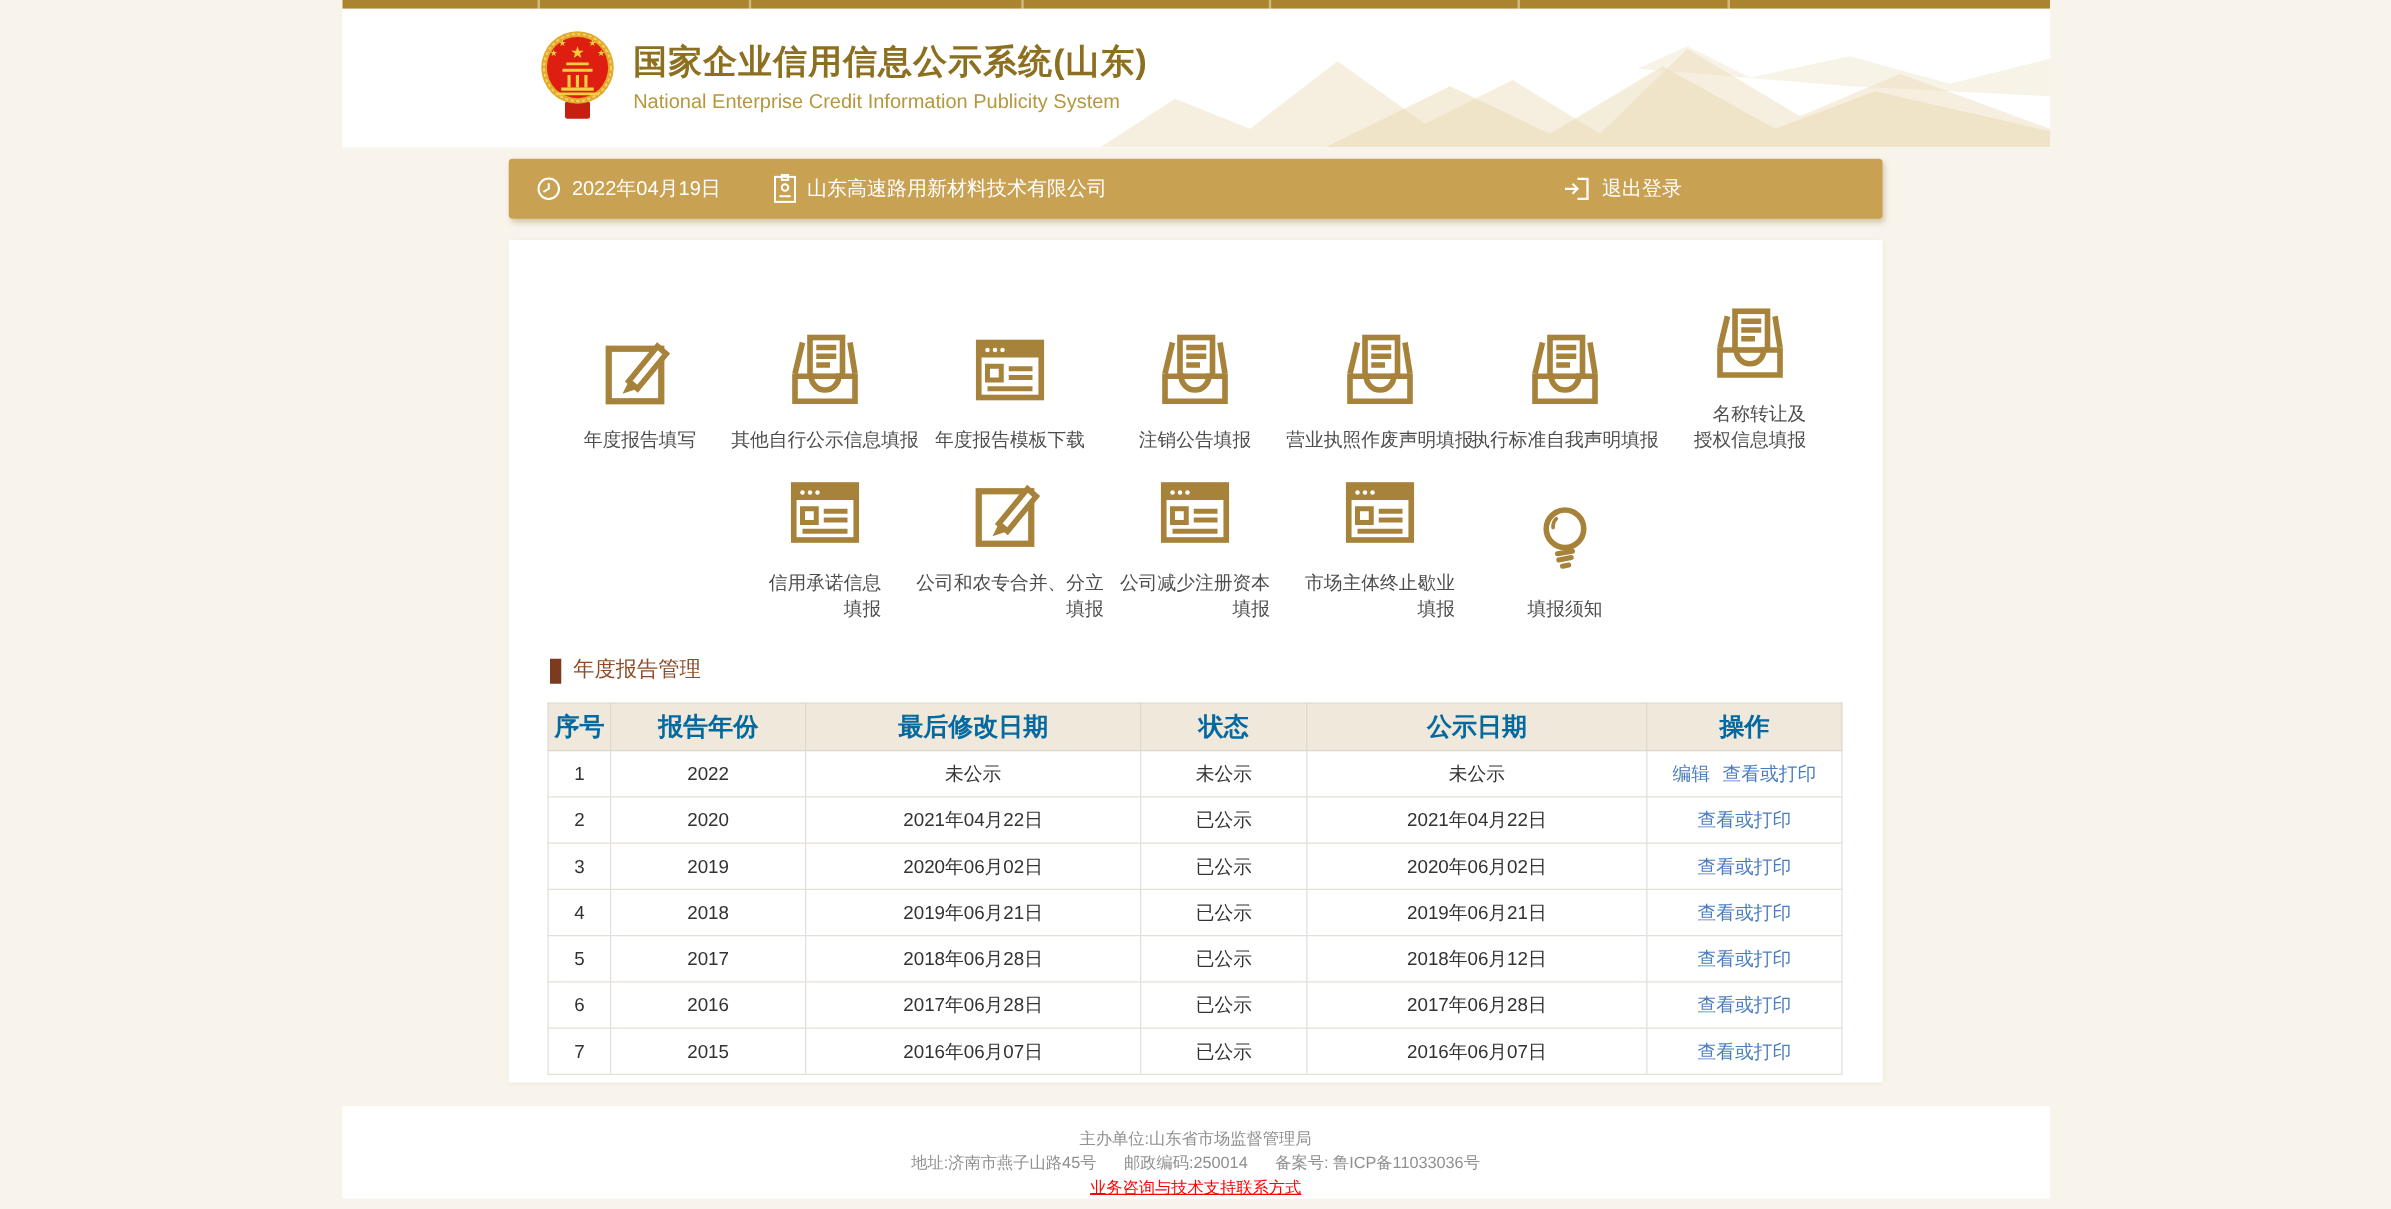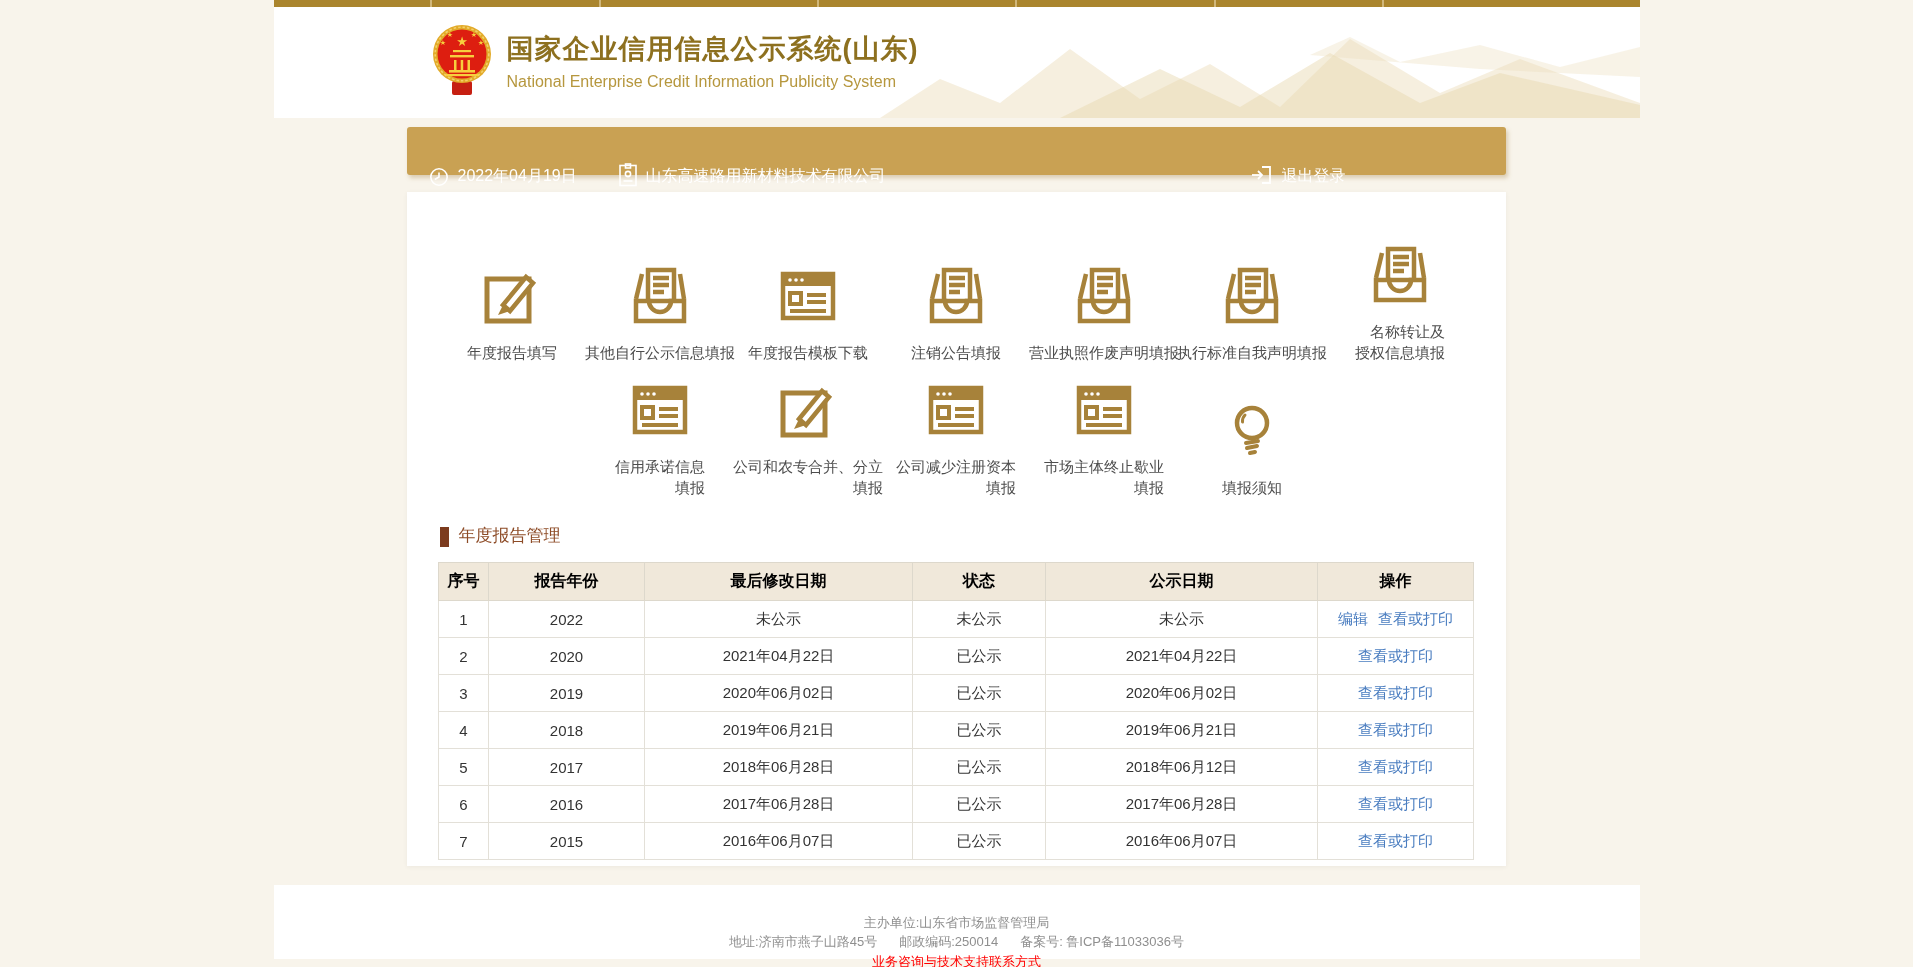--- a/index.html
+++ b/index.html
@@ -17,21 +17,21 @@
   .watermark { position:absolute; right:0; top:0; width:760px; height:111px; }
   .brand { position:absolute; left:158px; top:16px; display:flex; gap:15px; align-items:flex-start; }
   .emblem { width:60px; height:76px; display:block; }
   .site-title { font-size:27px; font-weight:bold; color:#8d701f; letter-spacing:1px; margin-top:8px; white-space:nowrap; }
   .site-subtitle { font-size:16px; color:#b6973e; margin-top:6px; }
 
   
   .toolbar { position:relative; margin:9px 0 0 133px; width:1099px; height:48px;
              background:#c9a153; border-radius:3px; color:#fff;
              box-shadow:2px 3px 4px rgba(160,130,70,.35); }
-  .tb-item { position:absolute; top:12px; height:48px; display:flex; align-items:flex-end; gap:9px; font-size:16px; white-space:nowrap; }
+  .tb-item { position:absolute; top:0; height:48px; display:flex; align-items:center; gap:9px; font-size:16px; white-space:nowrap; }
   .tb-date { left:22px; }
   .tb-company { left:212px; }
   .tb-logout { left:842px; cursor:pointer; }
 
   
   .card { margin:17px 0 0 133px; width:1099px; background:#fff;
           box-shadow:0 1px 5px rgba(0,0,0,.05); padding-bottom:6px; }
 
   .shortcut-row { display:flex; justify-content:center; align-items:flex-end; }
   .row1 { padding-top:50px; }
@@ -39,29 +39,29 @@
   .sc-item { width:148px; display:flex; flex-direction:column; align-items:center; justify-content:flex-end; cursor:pointer; }
   .sc-icon { width:66px; height:66px; margin-bottom:13px; }
   .sc-label { text-align:right; }
   .sc-label span { display:block; font-size:15px; line-height:21px; color:#4d4d4d; white-space:nowrap; }
 
   .section-head { display:flex; align-items:flex-end; gap:10px; margin:26px 0 0 33px; }
   .sec-bar { width:9px; height:20px; background:#7c3b1e; }
   .sec-title { font-size:17px; color:#8d4b26; font-weight:500; }
 
   table.report { border-collapse:collapse; margin:15px auto 0; width:1035px; table-layout:fixed; }
-  table.report th { background:#f0e8da; color:#000000; font-size:16px; font-weight:bold;
+  table.report th { background:#f0e8da; color:#0369a1; font-size:20px; font-weight:bold;
                     height:38px; border:1px solid #ddd8cc; }
   table.report td { height:37px; text-align:center; font-size:15px; color:#333;
                     border:1px solid #e3e0d8; background:#fff; }
   a.op { color:#4a7dc0; text-decoration:none; margin:0 5px; cursor:pointer; }
 
   
   .footer { margin-top:19px; background:#fff; height:74px; text-align:center;
-            padding-top:28px; font-size:13px; color:#8f8f8f; }
+            padding-top:16px; font-size:13px; color:#8f8f8f; }
   .footer .f-line { line-height:19px; }
   .f2 span { margin:0 11px; }
   .f-link { color:#ff0000; text-decoration:underline; cursor:pointer; display:inline-block; margin-top:2px; font-size:13px; }
 </style>
 </head>
 <body>
 
 <svg width="0" height="0" style="position:absolute" aria-hidden="true">
   <symbol id="ic-pencil" viewBox="0 0 66 66">
     <rect x="8" y="16" width="42" height="42" fill="none" stroke="#a7823a" stroke-width="5"></rect>

